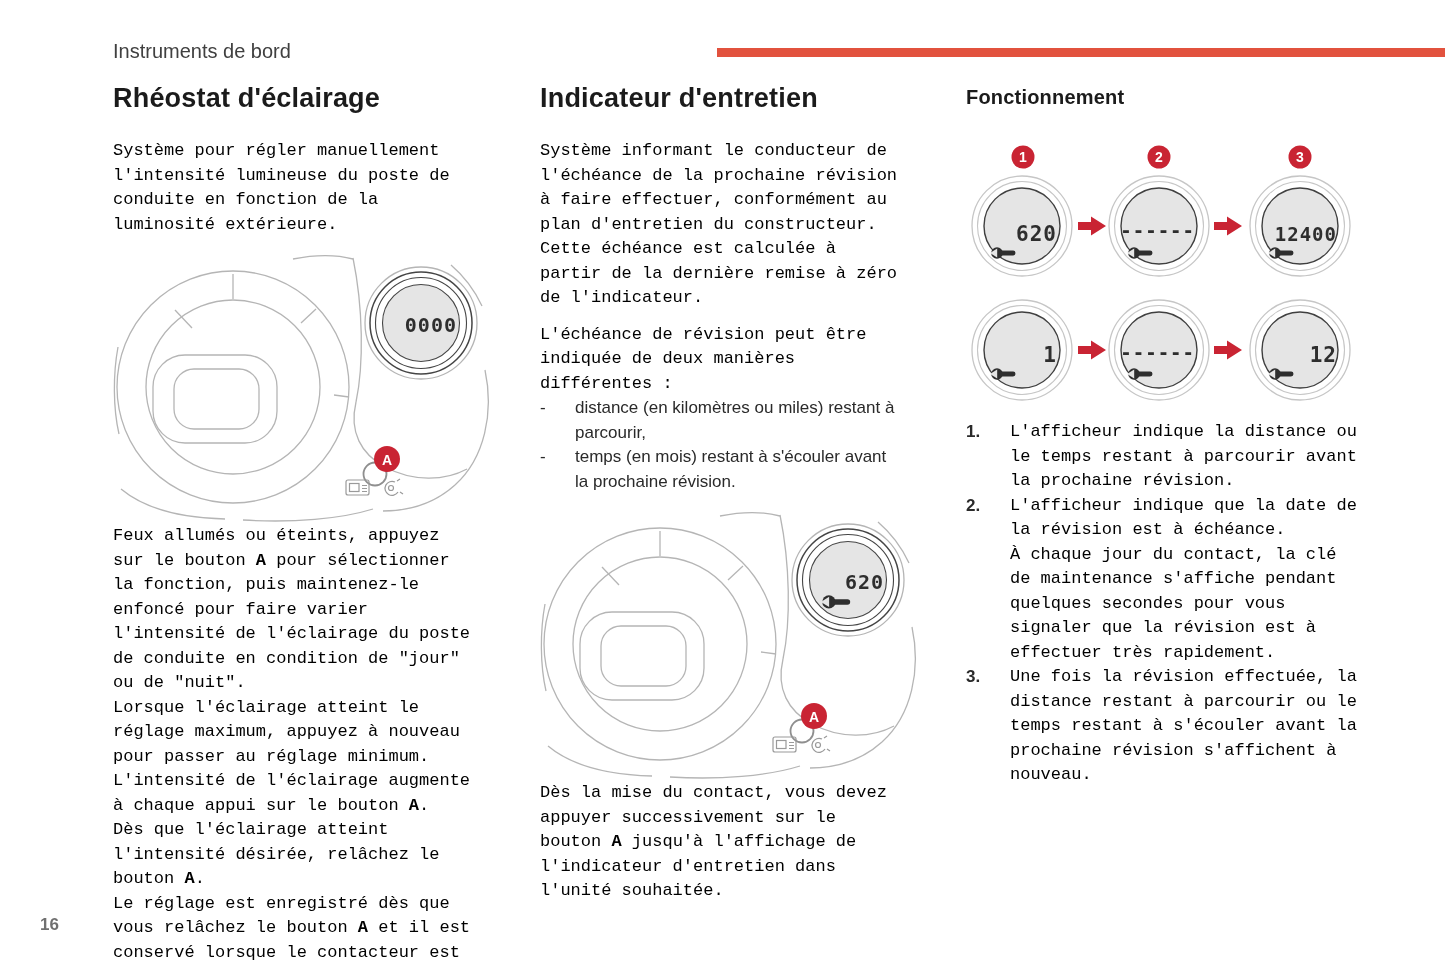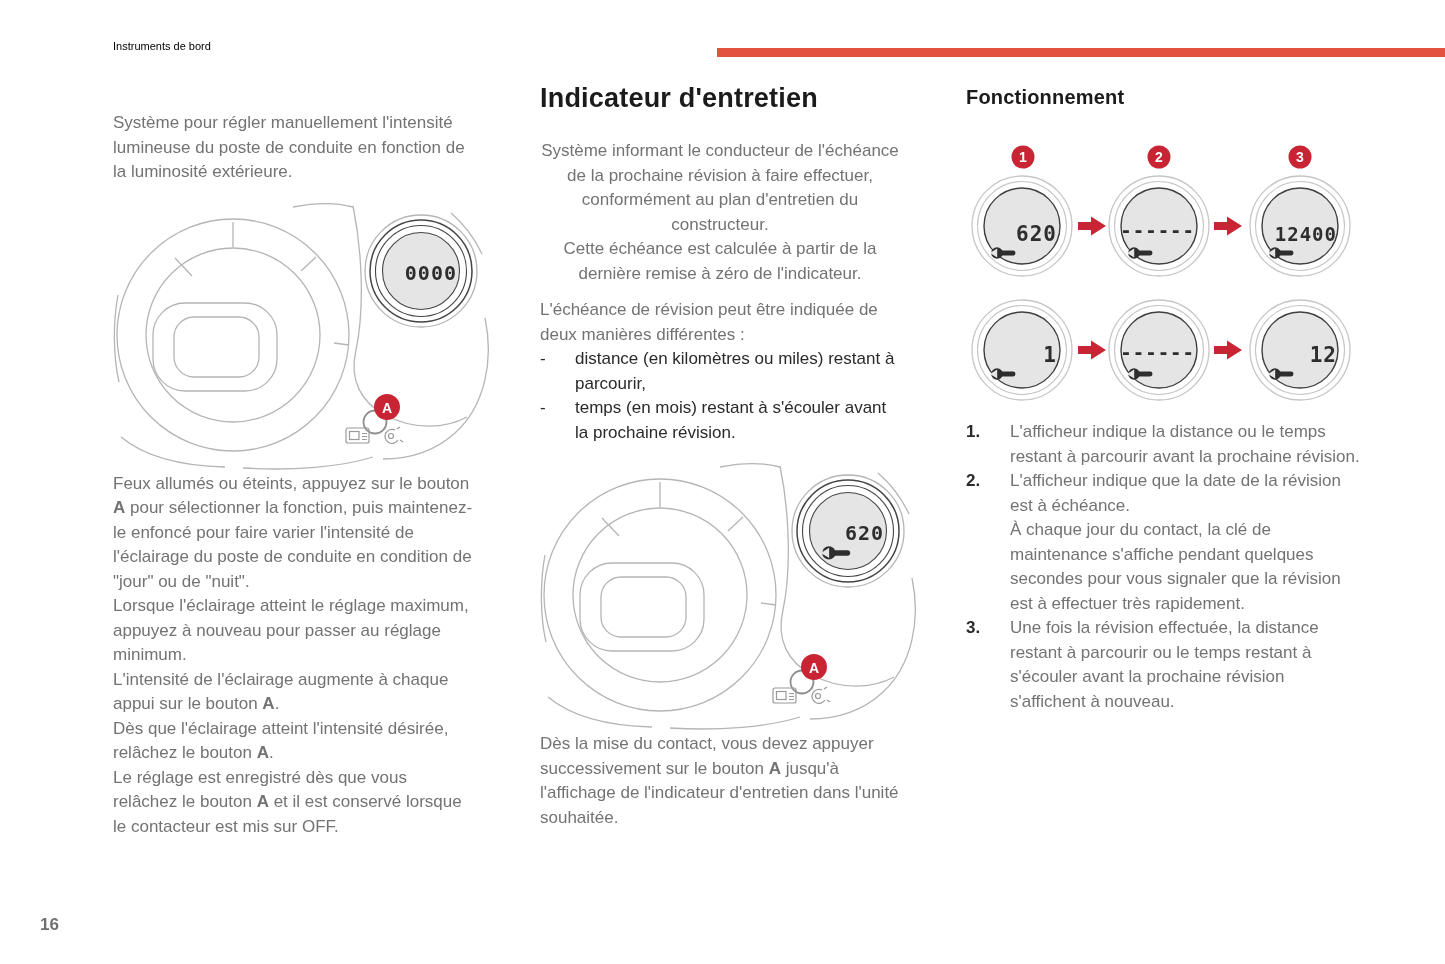--- a/index.html
+++ b/index.html
@@ -1,30 +1,30 @@
 <!DOCTYPE html>
 <html><head>
 <meta charset="utf-8">
 <style>
   html,body{margin:0;padding:0;background:#ffffff;}
   .page{position:relative;width:1445px;height:964px;background:#ffffff;overflow:hidden;
         font-family:"Liberation Sans",sans-serif;color:#2a2a2a;}
-  .header-label{position:absolute;left:113px;top:40px;font-size:11px;color:#000000;}
+  .header-label{position:absolute;left:113px;top:40px;font-size:20px;color:#404040;}
   .accent-bar{position:absolute;left:717px;top:48px;width:728px;height:9px;background:#e2523e;}
   .col{position:absolute;top:84px;}
   .col1{left:113px;width:362px;}
   .col2{left:540px;width:360px;}
   .col3{left:966px;width:398px;}
   .section-title{margin:0;font-size:27px;line-height:28px;font-weight:bold;color:#1b1b1b;letter-spacing:0.2px;}
   .col3 .section-title{font-size:20px;line-height:26px;}
-  .para,.paras p{font-size:17px;line-height:24.5px;margin:0;color:#737373;}
+  .para,.paras p{font-size:17px;line-height:24.5px;margin:0;color:#000000;font-family:Liberation Mono, monospace;}
   .intro{margin-top:27px;}
   .cluster{display:block;margin-top:15px;}
   .body-block{}
-  .col2 .paras-top{margin-top:27px;text-align:center;}
+  .col2 .paras-top{margin-top:27px;}
   .lead{margin-top:12px;}
   .bullet-item{display:flex;}
   .bullet-marker{width:35px;flex:0 0 35px;font-size:17px;line-height:24.5px;}
   .bullet-text{flex:1;font-size:17px;line-height:24.5px;}
   .footer-para{}
   .gauges-svg{display:block;margin-top:30px;}
   .num-list{margin-top:14px;}
   .num-item{display:flex;}
   .num-label{width:44px;flex:0 0 44px;font-weight:bold;font-size:17px;line-height:24.5px;}
   .num-lines{flex:1;}
@@ -34,20 +34,21 @@
 </style>
 </head>
 <body>
 
 <div class="page">
 
   <div class="header-label">Instruments de bord</div>
   <div class="accent-bar"></div>
 
   <div class="col col1">
+    <h2 class="section-title">Rhéostat d'éclairage</h2>
     <p class="para intro">Système pour régler manuellement l'intensité lumineuse du poste de conduite en fonction de la luminosité extérieure.</p>
 
     <svg class="cluster" width="408" height="272" viewBox="0 0 408 272">
       <g stroke="#b5b5b5" stroke-width="1.3" fill="none">
         <circle cx="120" cy="135" r="116"></circle>
         <circle cx="120" cy="135" r="87"></circle>
         <path d="M120,22 V47"></path>
           <path d="M62,58 L79,76"></path>
           <path d="M203,57 L188,71"></path>
           <path d="M221,143 L236,145"></path>

